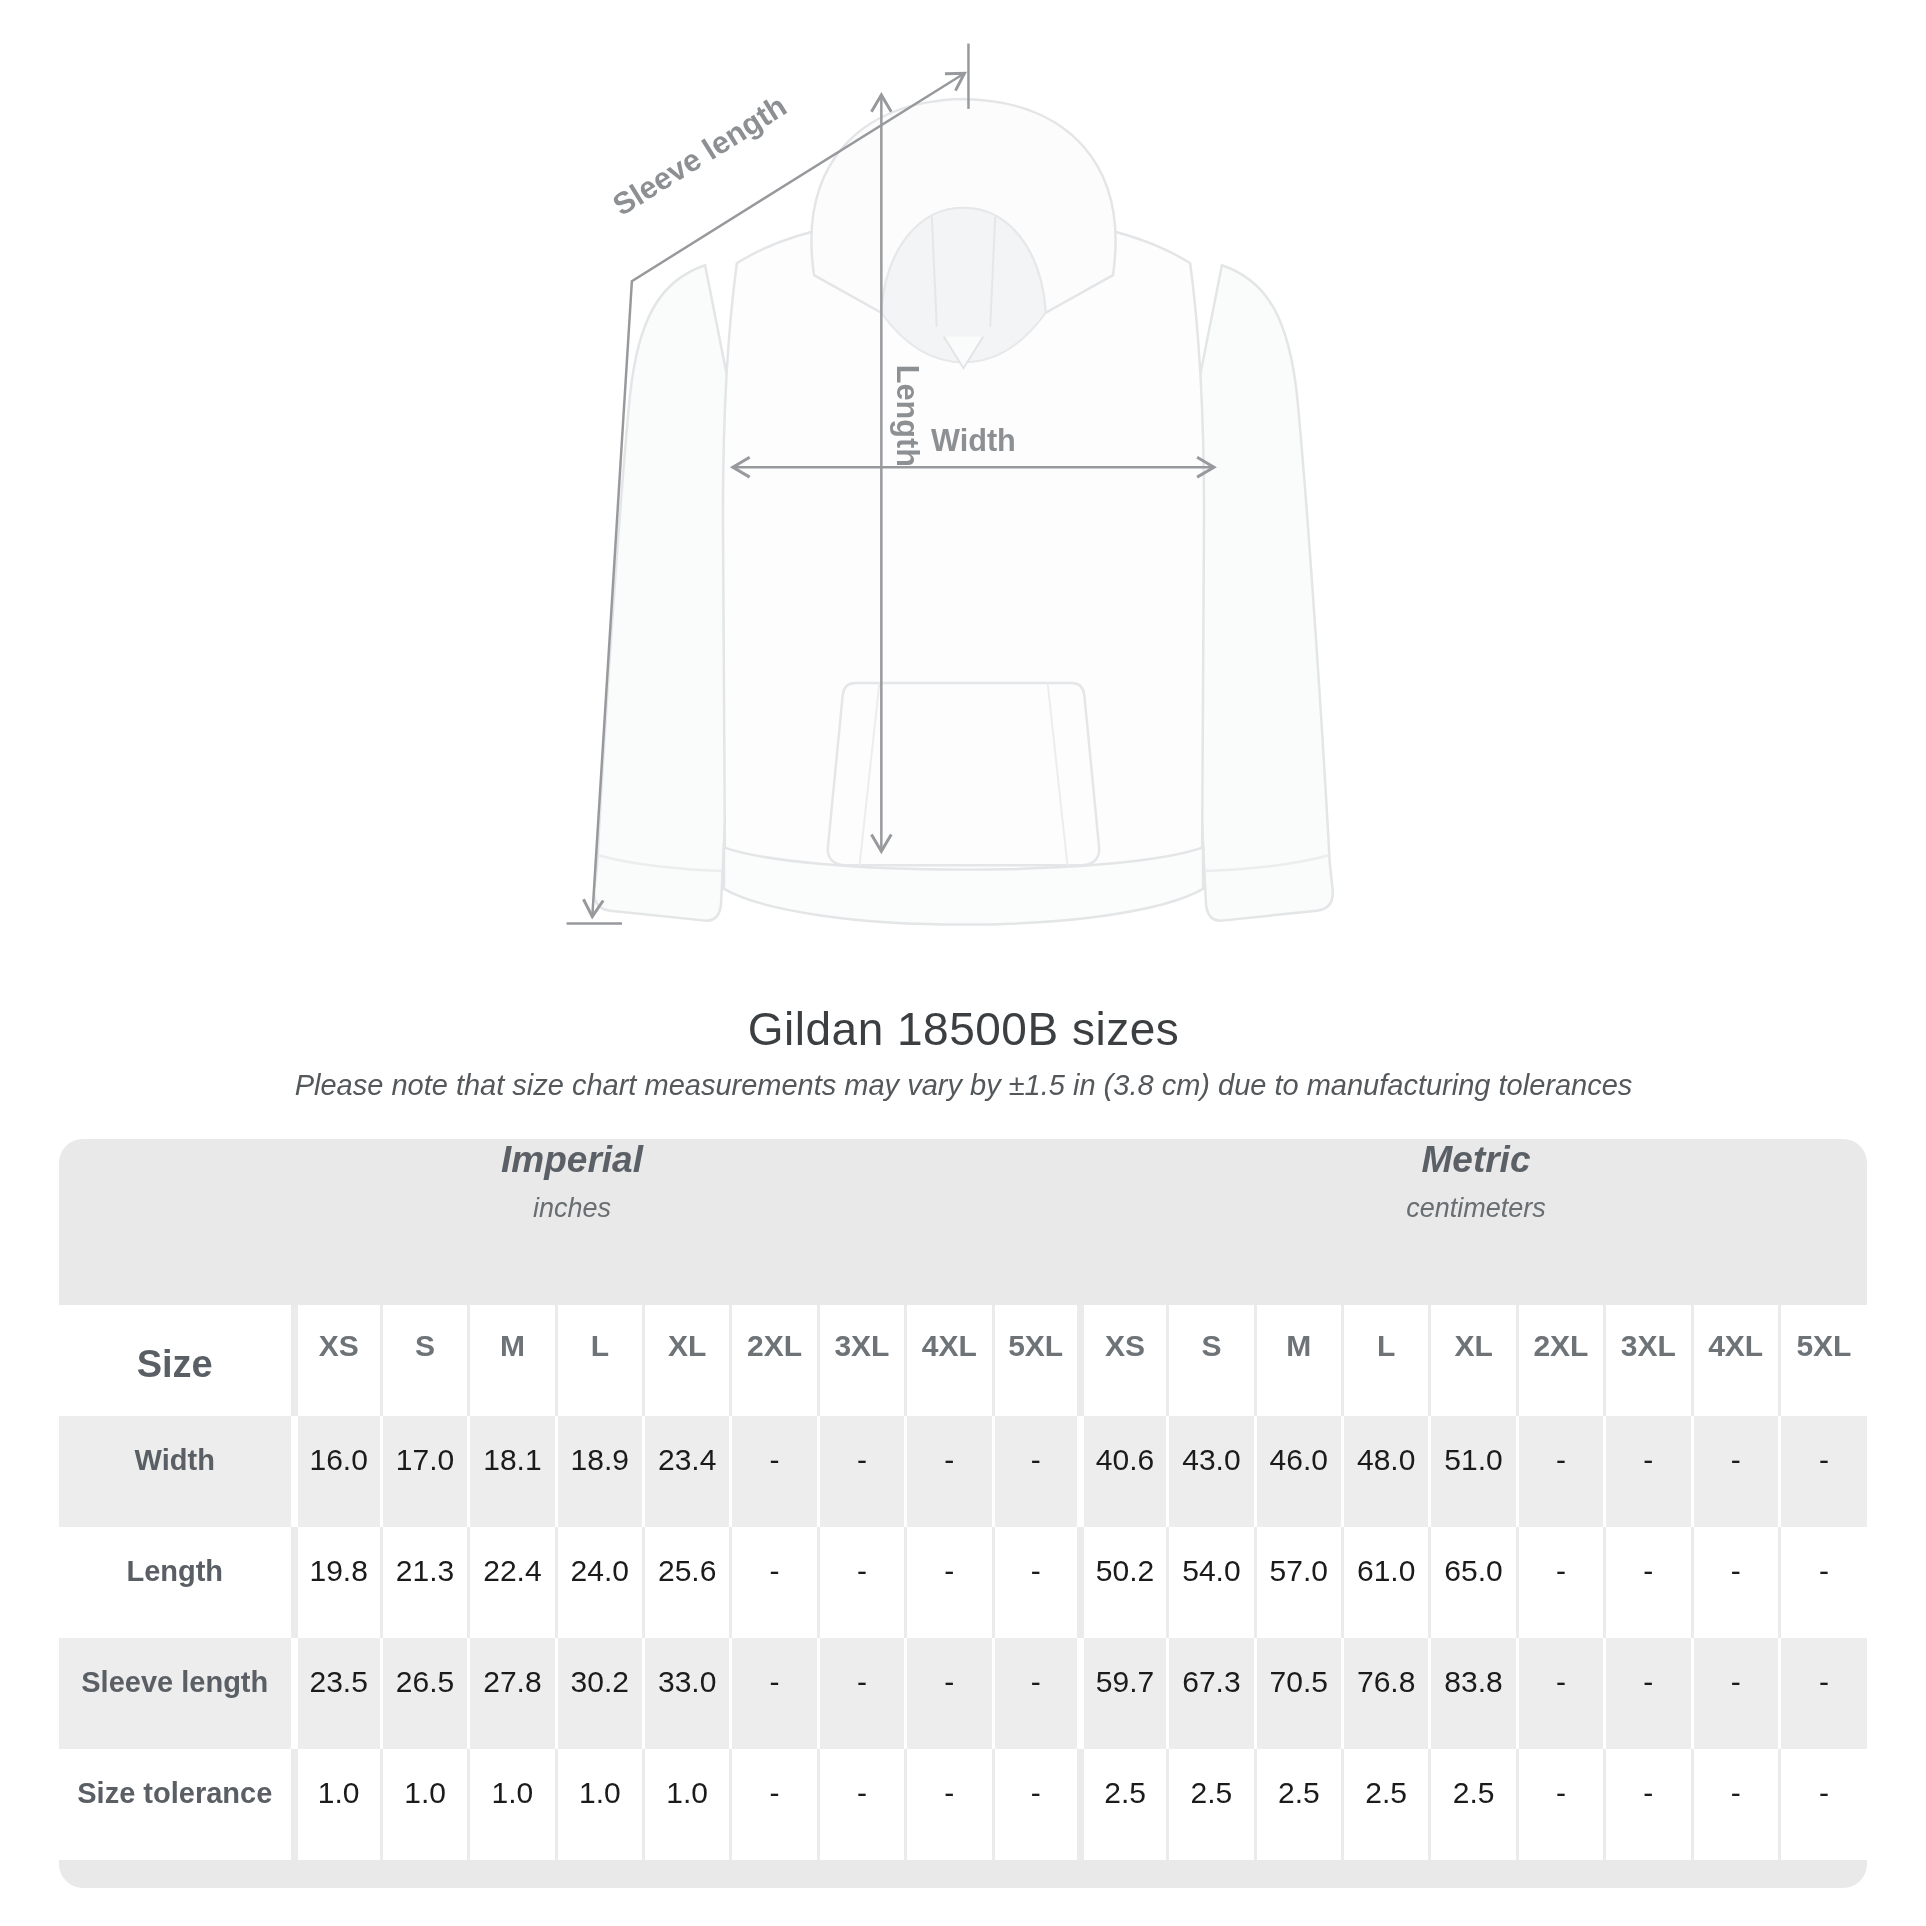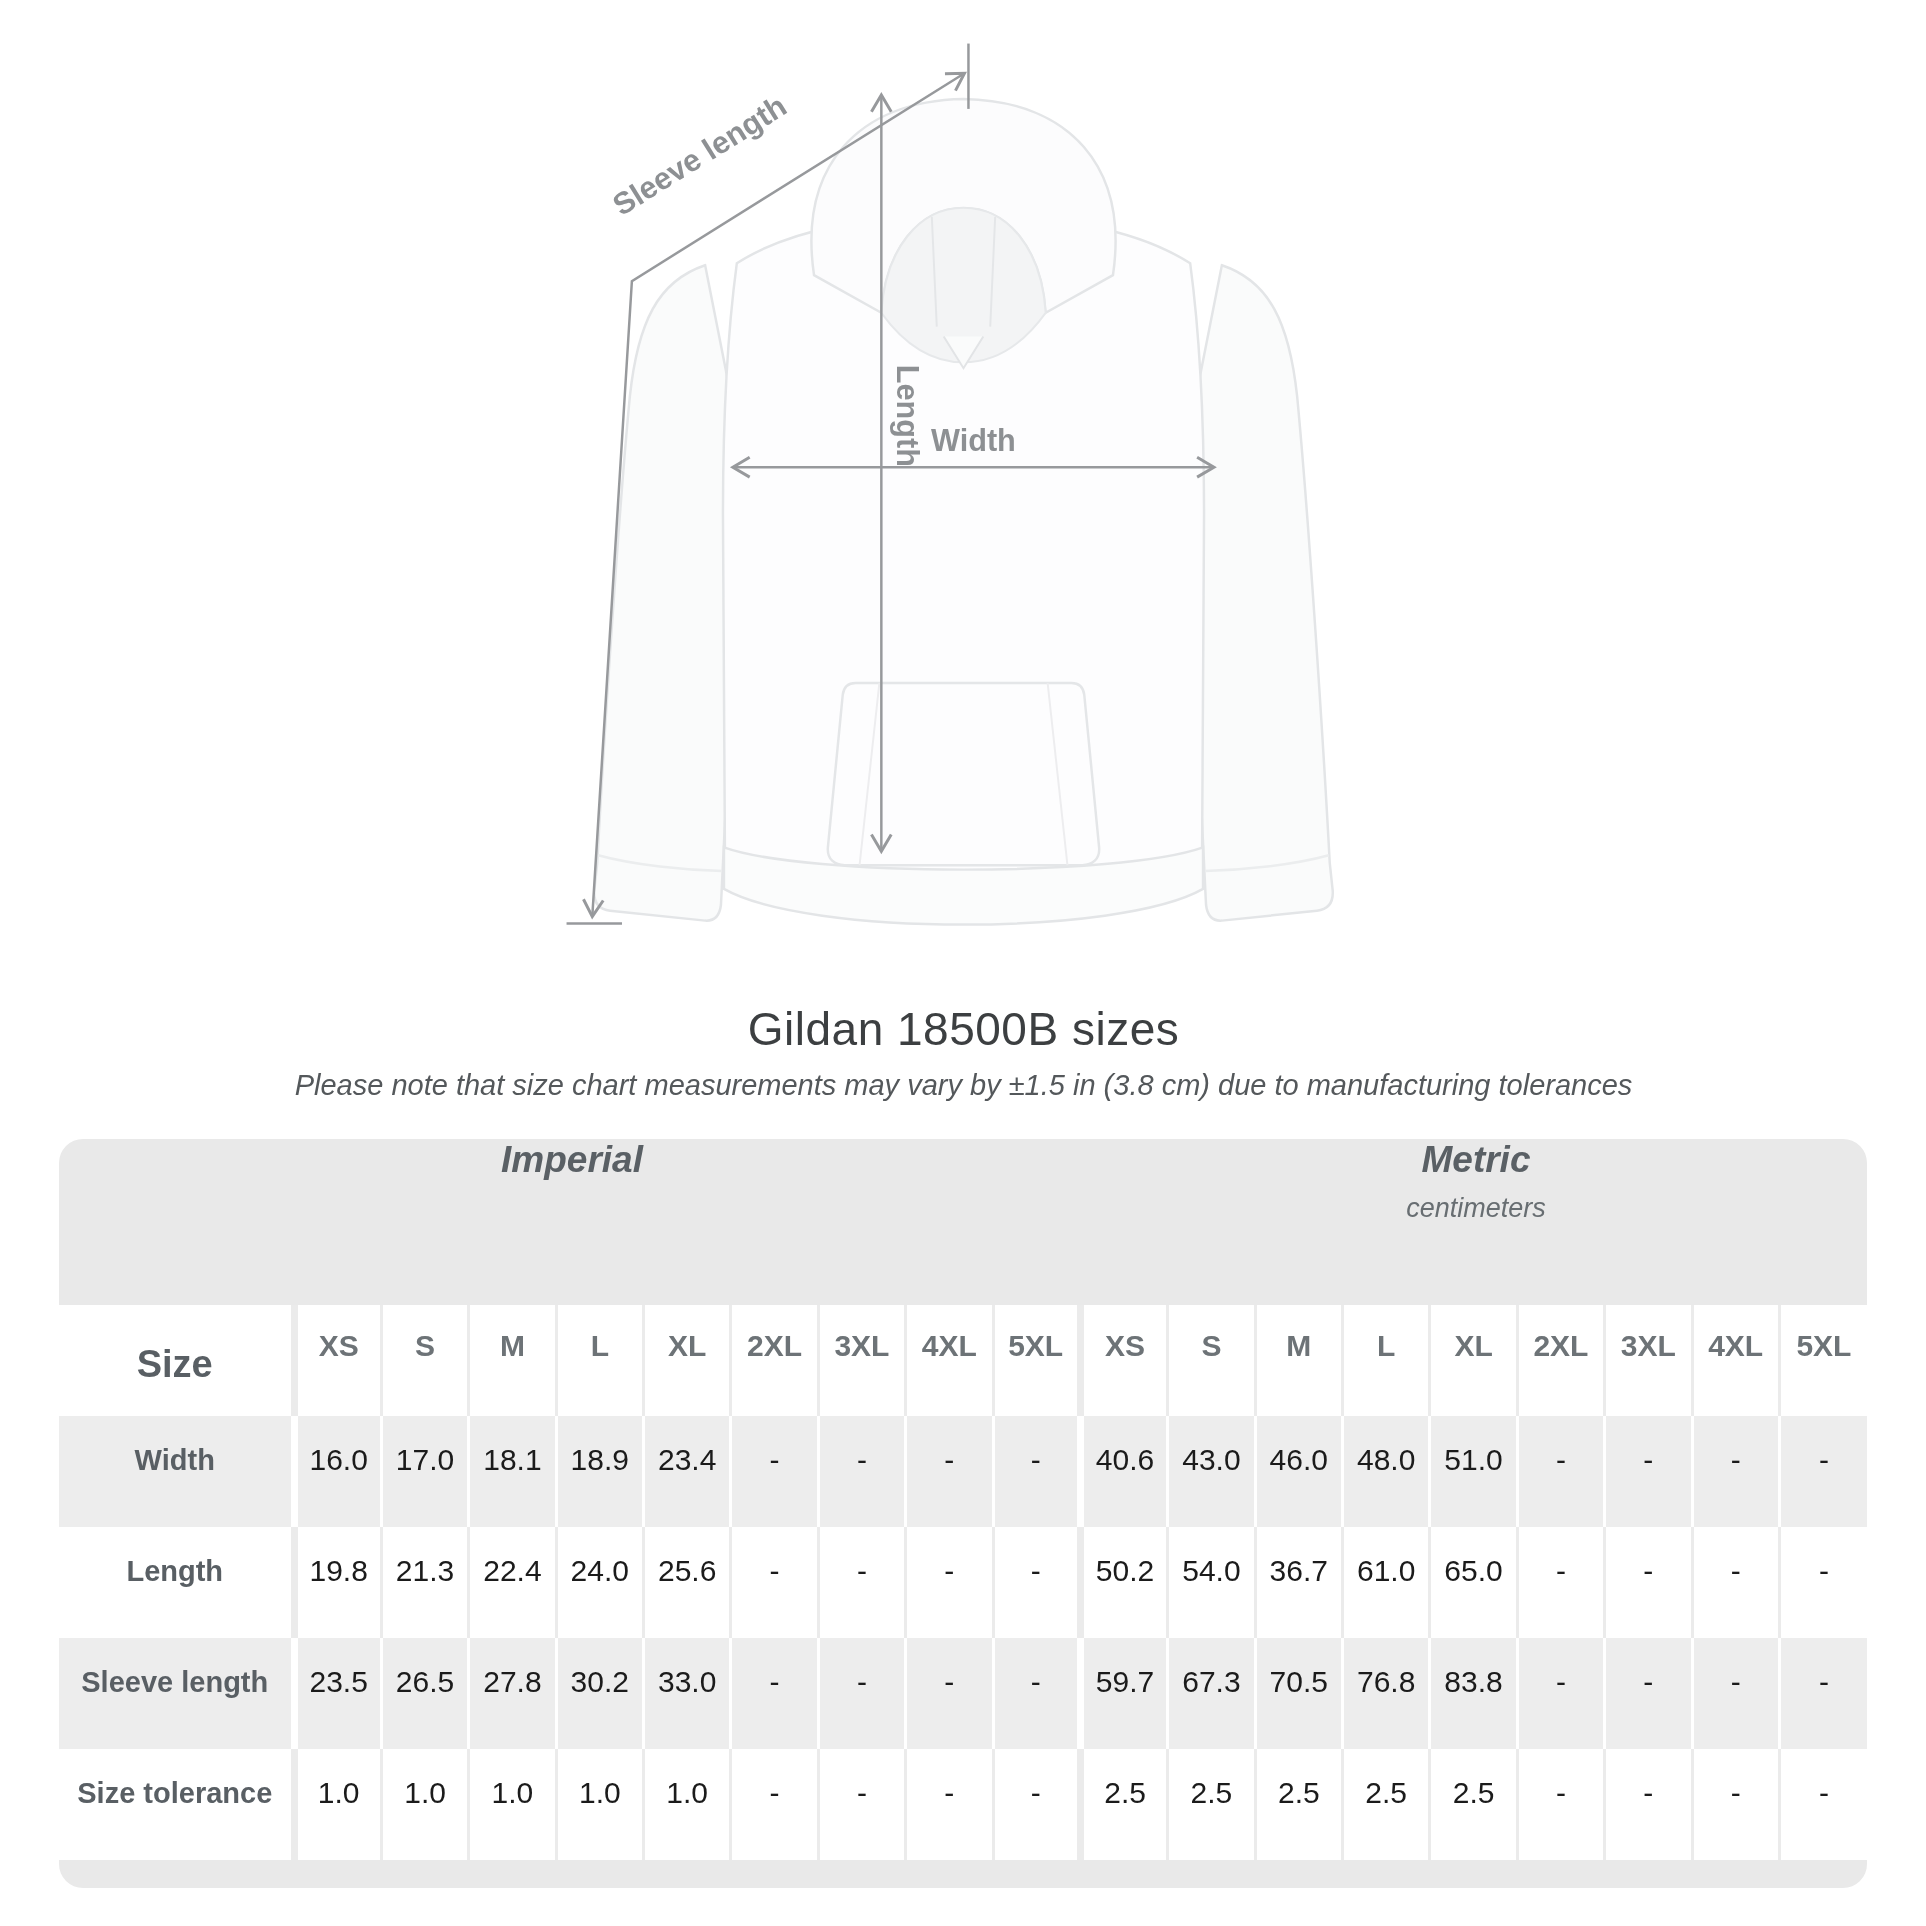--- a/index.html
+++ b/index.html
@@ -101,20 +101,21 @@
     </g>
   </svg>
 
   <div class="page-title">Gildan 18500B sizes</div>
   <div class="page-subtitle">Please note that size chart measurements may vary by ±1.5 in (3.8 cm) due to manufacturing tolerances</div>
 
   <div class="size-table">
     <div class="band">
       <div class="band-sec imperial">
         <div class="sec-title">Imperial</div>
+        <div class="sec-sub">inches</div>
       </div>
       <div class="band-sec metric">
         <div class="sec-title">Metric</div>
         <div class="sec-sub">centimeters</div>
       </div>
     </div>
 
     <table class="sizes">
       <colgroup id="cols">
           <col class="label-col">
@@ -188,21 +189,21 @@
             <td class="val">21.3</td>
             <td class="val">22.4</td>
             <td class="val">24.0</td>
             <td class="val">25.6</td>
             <td class="val">-</td>
             <td class="val">-</td>
             <td class="val">-</td>
             <td class="val">-</td>
             <td class="val sec-start">50.2</td>
             <td class="val">54.0</td>
-            <td class="val">36.7</td>
+            <td class="val">57.0</td>
             <td class="val">61.0</td>
             <td class="val">65.0</td>
             <td class="val">-</td>
             <td class="val">-</td>
             <td class="val">-</td>
             <td class="val">-</td>
           </tr>
           <tr class="stripe">
             <td class="row-label">Sleeve length</td>
             <td class="val sec-start">23.5</td>

